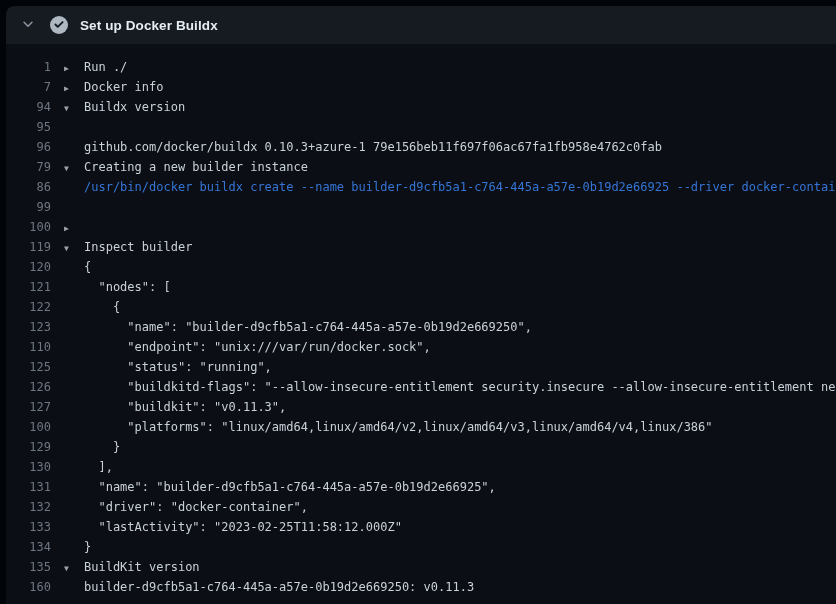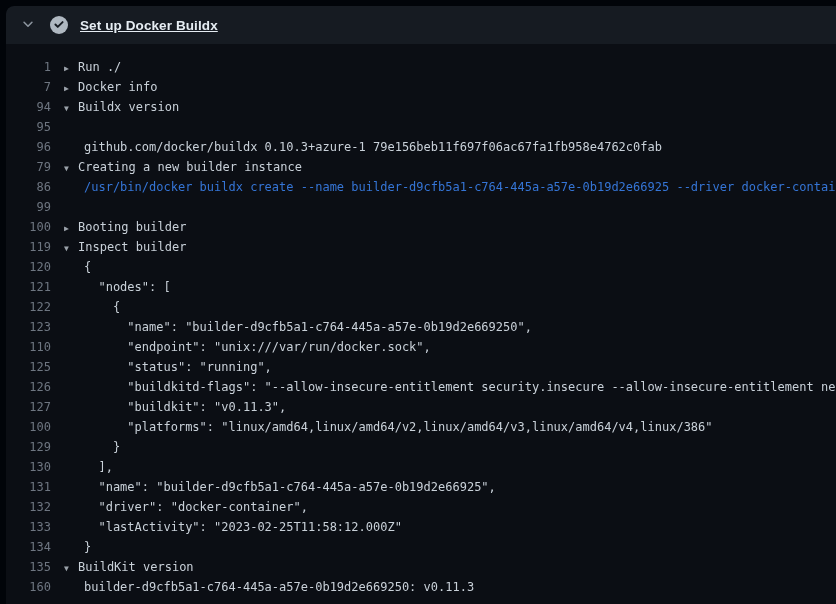--- a/index.html
+++ b/index.html
@@ -41,21 +41,20 @@
     margin-left:9px;
     width:18px;height:18px;
     display:flex;align-items:center;justify-content:center;
   }
   .step-title{
     margin-left:12px;
     color:#e6edf3;
     font-size:13.5px;
     font-weight:600;
     letter-spacing:.1px;
-    text-decoration:underline;
   }
 
   .log{
     padding-top:13px;
     font-family:"DejaVu Sans Mono","Liberation Mono",monospace;
     font-size:12px;
   }
   .row{
     display:flex;
     height:20px;
@@ -86,21 +85,21 @@
     cursor:pointer;
     line-height:20px;
   }
   .tri{
     flex:none;
     font-size:8px;
     color:#9aa1a9;
     width:11px;
     line-height:20px;
   }
-  .group-label{ margin-left:3px; line-height:20px; }
+  .group-label{ margin-left:9px; line-height:20px; }
 </style>
 </head>
 <body>
 
 <div class="card">
   <div class="step-header">
     <button class="chev-btn">
       <span>
         <svg width="14" height="14" viewBox="0 0 16 16" fill="none">
           <path d="M3.5 6l4.5 4.5L12.5 6" stroke="#8b949e" stroke-width="1.8" stroke-linecap="round" stroke-linejoin="round"></path>
@@ -136,21 +135,21 @@
     <a class="num">79</a>
   <span class="body-group"><span class="tri">▼</span><span class="group-label">Creating a new builder instance</span></span></div>
       <div class="row">
     <a class="num">86</a>
   <span class="body-plain body-cmd">/usr/bin/docker buildx create --name builder-d9cfb5a1-c764-445a-a57e-0b19d2e66925 --driver docker-container</span></div>
       <div class="row">
     <a class="num">99</a>
   </div>
       <div class="row">
     <a class="num">100</a>
-  <span class="body-group"><span class="tri">▶</span><span class="group-label">Booting builder</span></span></div>
+  <span class="body-group"><span class="tri">▶</span></span></div>
       <div class="row">
     <a class="num">119</a>
   <span class="body-group"><span class="tri">▼</span><span class="group-label">Inspect builder</span></span></div>
       <div class="row">
     <a class="num">120</a>
   <span class="body-plain">{</span></div>
       <div class="row">
     <a class="num">121</a>
   <span class="body-plain">  "nodes": [</span></div>
       <div class="row">

